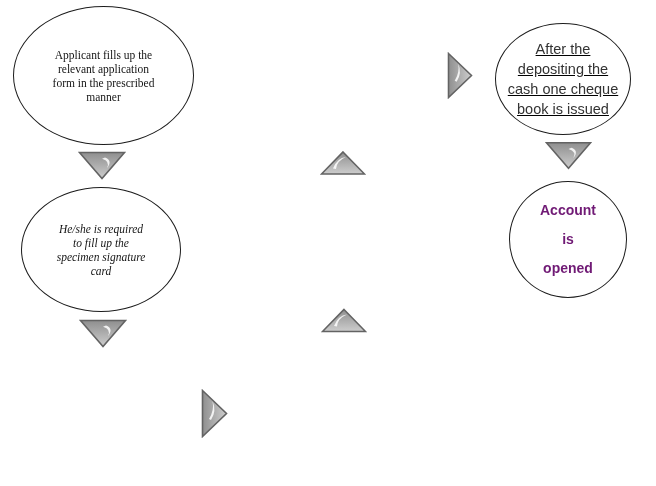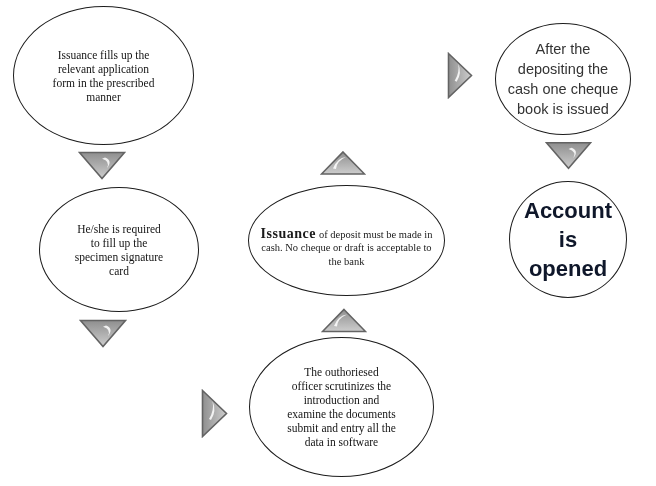--- a/index.html
+++ b/index.html
@@ -55,24 +55,24 @@
     color: #3d3d3d;
   }
   .sans-lg {
     font-family: "Liberation Sans", sans-serif;
     font-size: 14.5px;
     line-height: 20px;
     color: #333333;
   }
   .bold-xl {
     font-family: "Liberation Sans", sans-serif;
-    font-size: 22px;
+    font-size: 14px;
     line-height: 29px;
     font-weight: 700;
-    color: #0f172a;
+    color: #701a75;
   }
   .arrow {
     position: absolute;
   }
   .arrow svg {
     width: 100%;
     height: 100%;
     display: block;
   }
   .defs-holder {
@@ -97,34 +97,34 @@
         <stop offset="1" stop-color="#cdcdcd"></stop>
       </linearGradient>
       <linearGradient id="gradH" x1="0" y1="0" x2="1" y2="0">
         <stop offset="0" stop-color="#8f8f8f"></stop>
         <stop offset="1" stop-color="#cdcdcd"></stop>
       </linearGradient>
     </defs>
   </svg>
 
   <div class="node" style="left:13px; top:6px; width:181px; height:139px;">
-    <span class="txt serif-md inner">Issuance fills up the
+    <span class="txt serif-md inner">Applicant fills up the
 relevant application
 form in the prescribed
 manner</span>
   </div>
 
   <div class="arrow" style="left:78px; top:151px; width:48px; height:29px;">
     <svg viewBox="0 0 48 29">
       <polygon points="1.5,1.5 46.5,1.5 24,27.5" fill="url(#gradV)" stroke-width="1.6" stroke="#636363"></polygon>
       <path d="M27 6.5 Q35 9.5 29 17 Q32.5 10.5 24 7.8 Z" opacity="0.85" fill="#ffffff"></path>
     </svg>
   </div>
 
-  <div class="node" style="left:39px; top:187px; width:160px; height:125px;">
+  <div class="node" style="left:21px; top:187px; width:160px; height:125px;font-style:italic;">
     <span class="txt serif-md inner">He/she is  required
 to fill up the
 specimen signature
 card</span>
   </div>
 
   <div class="arrow" style="left:79px; top:319px; width:48px; height:29px;">
     <svg viewBox="0 0 48 29">
       <polygon points="1.5,1.5 46.5,1.5 24,27.5" fill="url(#gradV)" stroke-width="1.6" stroke="#636363"></polygon>
       <path d="M27 6.5 Q35 9.5 29 17 Q32.5 10.5 24 7.8 Z" opacity="0.85" fill="#ffffff"></path>
@@ -132,58 +132,45 @@
   </div>
 
 
   <div class="arrow" style="left:201px; top:389px; width:27px; height:49px;">
     <svg viewBox="0 0 27 49">
       <polygon points="1.5,1.5 25.5,24.5 1.5,47.5" fill="url(#gradH)" stroke-width="1.6" stroke="#636363"></polygon>
       <path d="M8 30 Q13.5 21 11.5 12 Q16 22 10 31 Z" opacity="0.85" fill="#ffffff"></path>
     </svg>
   </div>
 
-  <div class="node" style="left:249px; top:337px; width:185px; height:140px;">
-    <span class="txt serif-md inner">The  outhoriesed
-officer scrutinizes the
-introduction and
-examine the documents
-submit and entry all the
-data in software</span>
-  </div>
 
   <div class="arrow" style="left:321px; top:308px; width:46px; height:25px;">
     <svg viewBox="0 0 46 25">
       <polygon points="23,1.5 44.5,23.5 1.5,23.5" fill="url(#gradV)" stroke-width="1.6" stroke="#636363"></polygon>
       <path d="M13 18 Q17 7.5 26 6.5 Q16.5 10.5 16 18.5 Z" opacity="0.85" fill="#ffffff"></path>
     </svg>
   </div>
 
-  <div class="node" style="left:248px; top:185px; width:197px; height:111px;">
-    <span class="txt serif-sm" style="width:176px;">
-      <span class="lead">Issuance</span><span>of deposit must be made in cash. No cheque or draft is acceptable to the bank</span>
-    </span>
-  </div>
 
   <div class="arrow" style="left:320px; top:150px; width:46px; height:26px;">
     <svg viewBox="0 0 46 25">
       <polygon points="23,1.5 44.5,23.5 1.5,23.5" fill="url(#gradV)" stroke-width="1.6" stroke="#636363"></polygon>
       <path d="M13 18 Q17 7.5 26 6.5 Q16.5 10.5 16 18.5 Z" opacity="0.85" fill="#ffffff"></path>
     </svg>
   </div>
 
 
   <div class="arrow" style="left:446px; top:52px; width:28px; height:47px;">
     <svg viewBox="0 0 27 49">
       <polygon points="1.5,1.5 25.5,24.5 1.5,47.5" fill="url(#gradH)" stroke-width="1.6" stroke="#636363"></polygon>
       <path d="M8 30 Q13.5 21 11.5 12 Q16 22 10 31 Z" opacity="0.85" fill="#ffffff"></path>
     </svg>
   </div>
 
-  <div class="node" style="left:495px; top:23px; width:136px; height:112px;">
+  <div class="node" style="left:495px; top:23px; width:136px; height:112px;text-decoration:underline;">
     <span class="txt sans-lg inner">After the
 depositing the
 cash one cheque
 book is issued</span>
   </div>
 
   <div class="arrow" style="left:545px; top:141px; width:47px; height:29px;">
     <svg viewBox="0 0 48 29">
       <polygon points="1.5,1.5 46.5,1.5 24,27.5" fill="url(#gradV)" stroke-width="1.6" stroke="#636363"></polygon>
       <path d="M27 6.5 Q35 9.5 29 17 Q32.5 10.5 24 7.8 Z" opacity="0.85" fill="#ffffff"></path>

